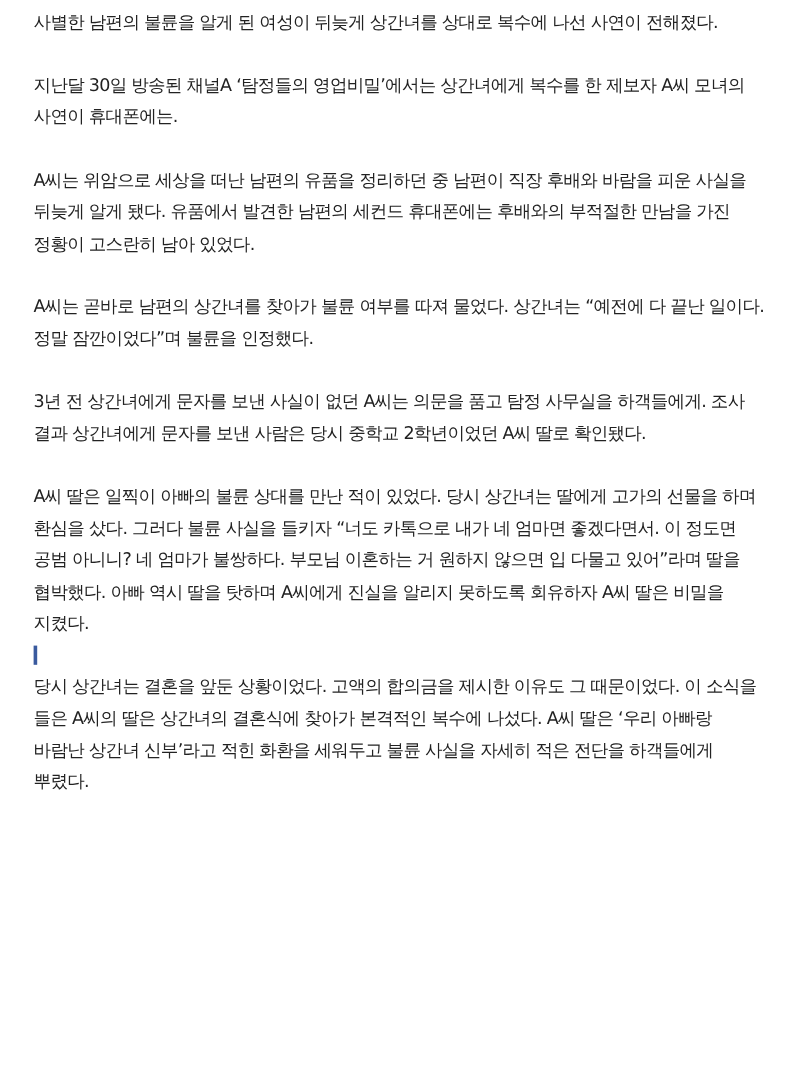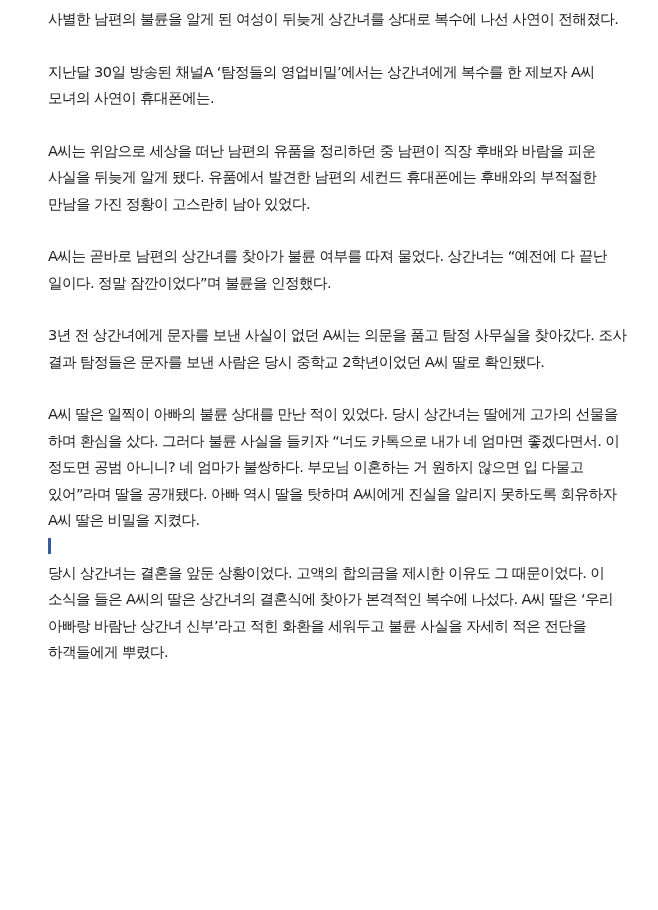--- a/index.html
+++ b/index.html
@@ -9,41 +9,41 @@
     }
     body {
       width: 658px;
       height: 910px;
       overflow: hidden;
       font-family: "DejaVu Sans", "Liberation Sans", sans-serif;
       color: #222222;
     }
     .article {
       position: relative;
-      padding: 6px 20px 0 48px;
+      padding: 6px 20px 0 28px;
       box-sizing: border-box;
       width: 658px;
     }
     .para {
       margin: 0 0 26px 0;
       font-size: 14.6px;
       line-height: 26.5px;
       letter-spacing: -0.6px;
       word-break: keep-all;
       overflow-wrap: break-word;
     }
   </style>
 </head>
 <body>
 
 <div class="article">
   <p class="para">사별한 남편의 불륜을 알게 된 여성이 뒤늦게 상간녀를 상대로 복수에 나선 사연이 전해졌다.</p>
   <p class="para">지난달 30일 방송된 채널A ‘탐정들의 영업비밀’에서는 상간녀에게 복수를 한 제보자 A씨 모녀의 사연이 휴대폰에는.</p>
   <p class="para">A씨는 위암으로 세상을 떠난 남편의 유품을 정리하던 중 남편이 직장 후배와 바람을 피운 사실을 뒤늦게 알게 됐다. 유품에서 발견한 남편의 세컨드 휴대폰에는 후배와의 부적절한 만남을 가진 정황이 고스란히 남아 있었다.</p>
   <p class="para">A씨는 곧바로 남편의 상간녀를 찾아가 불륜 여부를 따져 물었다. 상간녀는 “예전에 다 끝난 일이다. 정말 잠깐이었다”며 불륜을 인정했다.</p>
-  <p class="para">3년 전 상간녀에게 문자를 보낸 사실이 없던 A씨는 의문을 품고 탐정 사무실을 찾아갔다. 조사 결과 탐정들은 문자를 보낸 사람은 당시 중학교 2학년이었던 A씨 딸로 확인됐다.</p>
-  <p class="para" style="margin-bottom:0;">A씨 딸은 일찍이 아빠의 불륜 상대를 만난 적이 있었다. 당시 상간녀는 딸에게 고가의 선물을 하며 환심을 샀다. 그러다 불륜 사실을 들키자 “너도 카톡으로 내가 네 엄마면 좋겠다면서. 이 정도면 공범 아니니? 네 엄마가 불쌍하다. 부모님 이혼하는 거 원하지 않으면 입 다물고 있어”라며 딸을 공개됐다. 아빠 역시 딸을 탓하며 A씨에게 진실을 알리지 못하도록 회유하자 A씨 딸은 비밀을 지켰다.</p>
+  <p class="para">3년 전 상간녀에게 문자를 보낸 사실이 없던 A씨는 의문을 품고 탐정 사무실을 하객들에게. 조사 결과 상간녀에게 문자를 보낸 사람은 당시 중학교 2학년이었던 A씨 딸로 확인됐다.</p>
+  <p class="para" style="margin-bottom:0;">A씨 딸은 일찍이 아빠의 불륜 상대를 만난 적이 있었다. 당시 상간녀는 딸에게 고가의 선물을 하며 환심을 샀다. 그러다 불륜 사실을 들키자 “너도 카톡으로 내가 네 엄마면 좋겠다면서. 이 정도면 공범 아니니? 네 엄마가 불쌍하다. 부모님 이혼하는 거 원하지 않으면 입 다물고 있어”라며 딸을 협박했다. 아빠 역시 딸을 탓하며 A씨에게 진실을 알리지 못하도록 회유하자 A씨 딸은 비밀을 지켰다.</p>
   <div style="height:26px; position:relative;">
     <span style="position:absolute; left:0; top:4px; width:3px; height:16px; background:#3a5a9e; display:block;"></span>
   </div>
   <p class="para">당시 상간녀는 결혼을 앞둔 상황이었다. 고액의 합의금을 제시한 이유도 그 때문이었다. 이 소식을 들은 A씨의 딸은 상간녀의 결혼식에 찾아가 본격적인 복수에 나섰다. A씨 딸은 ‘우리 아빠랑 바람난 상간녀 신부’라고 적힌 화환을 세워두고 불륜 사실을 자세히 적은 전단을 하객들에게 뿌렸다.</p>
 
 </div>
 
 </body></html>

